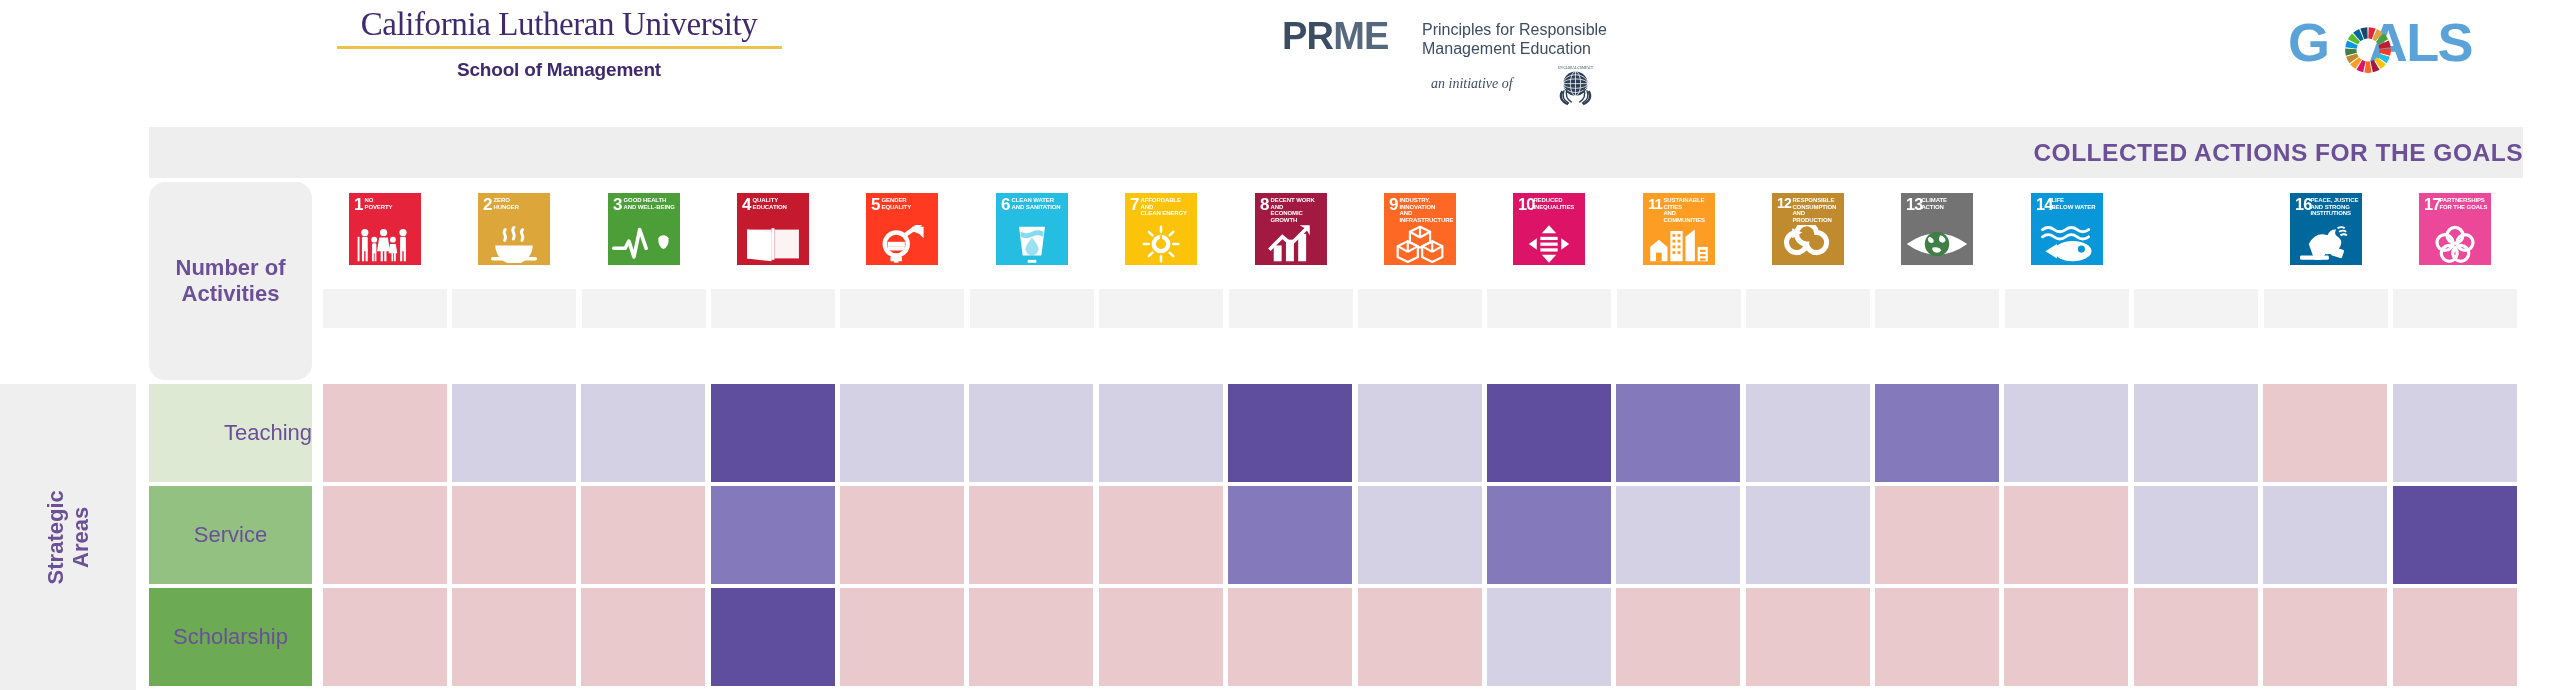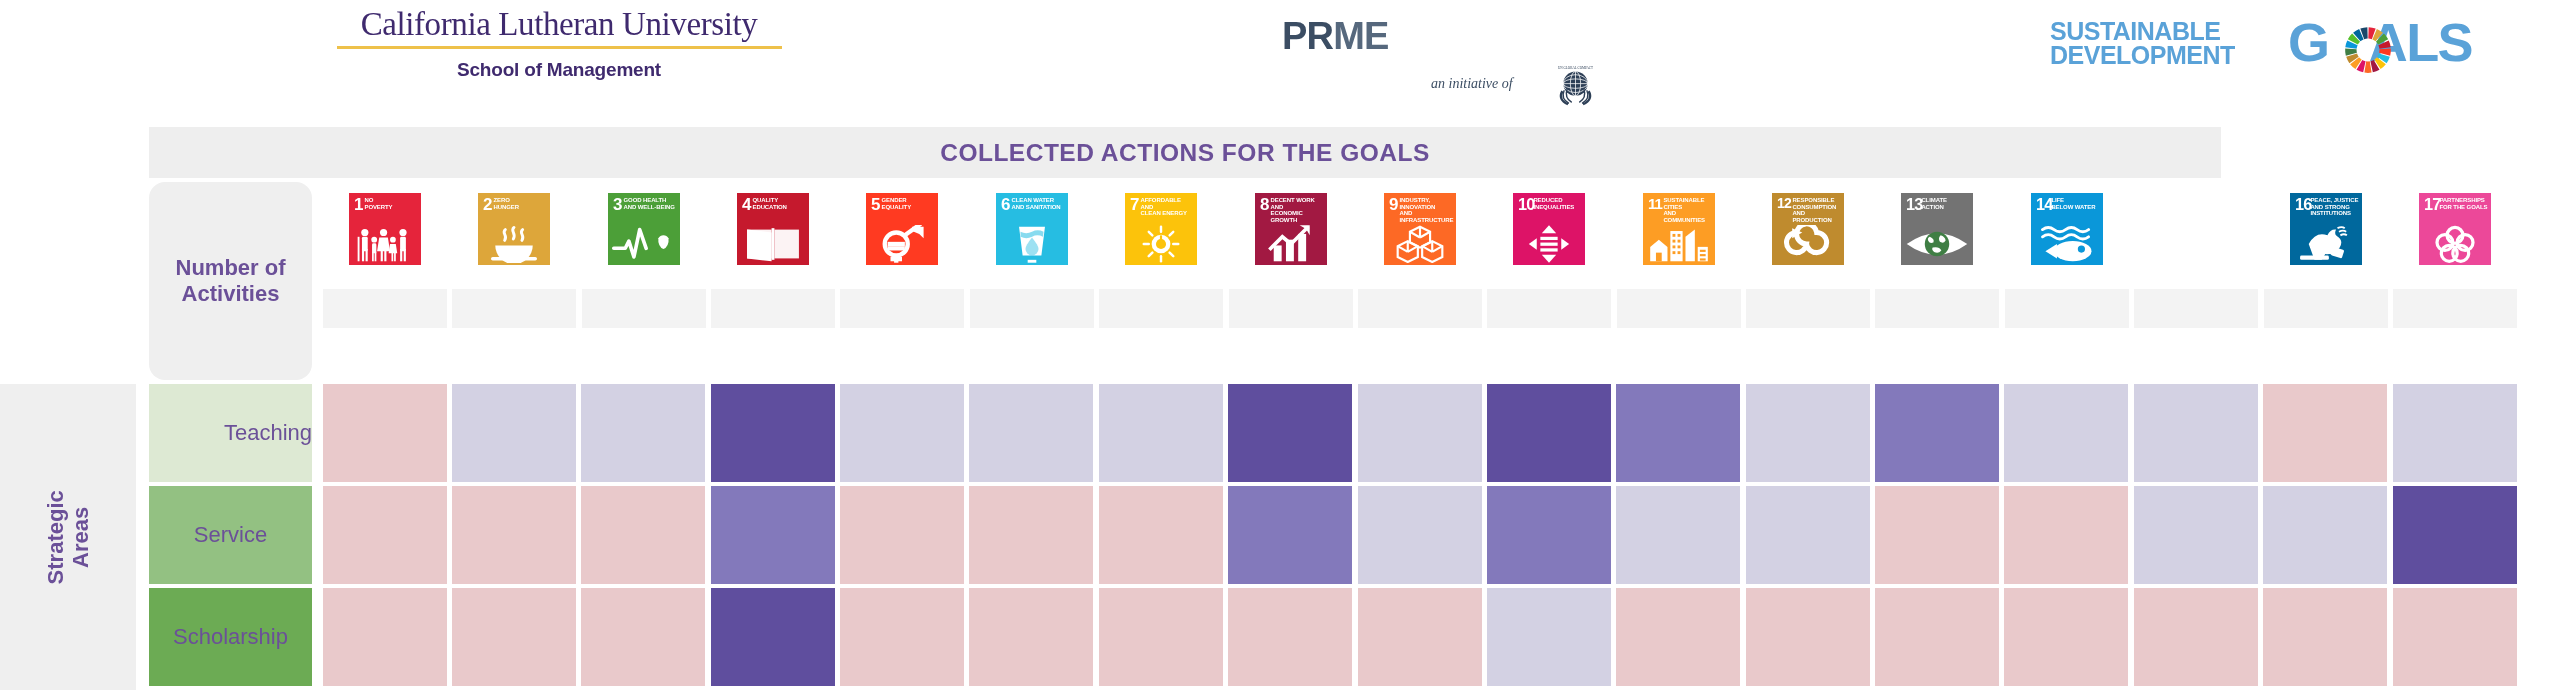--- a/index.html
+++ b/index.html
@@ -22,22 +22,22 @@
   #prme-init{position:absolute;left:149px;top:65px;font-family:"Liberation Serif",serif;font-style:italic;font-size:14px;color:#3b4d63;}
   #un-emblem{position:absolute;left:270px;top:51px;width:47px;height:47px;}
 
   
   #sdg-logo{position:absolute;left:2050px;top:14.7px;width:506px;height:74px;}
   #sdg-words{position:absolute;left:0;top:4.1px;font-size:25px;font-weight:bold;color:#5aa2d8;line-height:0.97;letter-spacing:-0.5px;white-space:pre-line;}
   #sdg-goals{position:absolute;left:238px;top:-4.1px;font-size:54px;font-weight:bold;color:#5aa2d8;letter-spacing:-1.6px;}
   #sdg-wheel{position:absolute;left:292px;top:9.8px;width:52px;height:52px;}
 
   
-  #title-bar{position:absolute;left:149px;top:127px;width:2072px;height:51px;background:#eeeeee;
-    display:flex;align-items:center;justify-content:center;}
+  #title-bar{position:absolute;left:149px;top:127px;width:2374px;height:51px;background:#eeeeee;
+    display:flex;align-items:center;justify-content:flex-end;}
   #title-text{font-size:24.5px;font-weight:bold;color:#6b5098;letter-spacing:0.5px;}
 
   
   
   #noa-cell{position:absolute;left:149px;top:182px;width:163px;height:198px;background:#efefef;
     display:flex;align-items:center;justify-content:center;text-align:center;border-radius:16px;}
   #noa-text{font-size:22px;font-weight:bold;color:#6b5098;line-height:1.17;white-space:pre-line;}
 
   #icon-row{position:absolute;left:323px;top:193px;width:2248px;height:139px;}
   .icon-slot{position:absolute;top:0;width:124px;}
@@ -73,41 +73,41 @@
 <div id="header">
 
   <div id="clu-logo">
     <div id="clu-name">California Lutheran University</div>
     <div id="clu-rule"></div>
     <div id="clu-sub">School of Management</div>
   </div>
 
   <div id="prme-logo">
     <div id="prme-word"><span>PR</span><span class="pm-lite">ME</span></div>
+    <div id="prme-tag">Principles for Responsible
+Management Education</div>
     <div id="prme-init">an initiative of</div>
     <svg id="un-emblem" viewBox="0 0 100 100">
       <circle cx="50" cy="46" r="26" fill="#2d3f56"></circle>
       <g stroke="#fff" stroke-width="1.6" fill="none">
         <ellipse cx="50" cy="46" rx="26" ry="10"></ellipse>
           <ellipse cx="50" cy="46" rx="26" ry="19"></ellipse>
         <ellipse cx="50" cy="46" rx="11" ry="26"></ellipse>
           <line x1="24" y1="46" x2="76" y2="46"></line>
         <line x1="50" y1="20" x2="50" y2="72"></line>
       </g>
       <path d="M22 62 Q12 80 34 90" stroke="#2d3f56" stroke-width="5" fill="none"></path>
       <path d="M78 62 Q88 80 66 90" stroke="#2d3f56" stroke-width="5" fill="none"></path>
       <path d="M26 60 Q18 78 36 88 M32 58 Q26 76 42 86" stroke="#2d3f56" stroke-width="3" fill="none"></path>
       <path d="M74 60 Q82 78 64 88 M68 58 Q74 76 58 86" stroke="#2d3f56" stroke-width="3" fill="none"></path>
       <text x="50" y="14" font-size="7" fill="#2d3f56" text-anchor="middle" font-family="Liberation Serif, serif">UN GLOBAL COMPACT</text>
     </svg>
   </div>
 
   <div id="sdg-logo">
-    <div id="sdg-words">SUSTAINABLE
-DEVELOPMENT</div>
     <div id="sdg-goals"><span>G</span><span style="visibility:hidden">O</span><span>ALS</span></div>
     <svg id="sdg-wheel" viewBox="0 0 100 100">
       <g transform="translate(50,50)">
         <g id="wheelseg">
             <path d="M1.2285521038370253 -43.98284506177559 A44 44 0 0 1 14.742845514562882 -41.45658579928807 L7.371422757281441 -20.728292899644035 A22 22 0 0 0 0.6142760519185126 -21.991422530887796 Z" fill="#e5243b"></path>
             <path d="M17.034026952971534 -40.56897738131243 A44 44 0 0 1 28.723140153293937 -33.331384905734616 L14.361570076646968 -16.665692452867308 A22 22 0 0 0 8.517013476485767 -20.284488690656215 Z" fill="#dda63a"></path>
             <path d="M30.538962073305477 -31.676044505038973 A44 44 0 0 1 38.824215553908665 -20.70459578508203 L19.412107776954333 -10.352297892541015 A22 22 0 0 0 15.269481036652738 -15.838022252519487 Z" fill="#4c9f38"></path>
             <path d="M39.91944114340892 -18.505086295338142 A44 44 0 0 1 43.68186551156302 -5.2815362755283255 L21.84093275578151 -2.6407681377641627 A22 22 0 0 0 19.95972057170446 -9.252543147669071 Z" fill="#c5192d"></path>
             <path d="M43.90857848583548 -2.8349136412289315 A44 44 0 0 1 42.640037482308145 10.854823974038275 L21.320018741154072 5.427411987019138 A22 22 0 0 0 21.95428924291774 -1.4174568206144658 Z" fill="#ff3a21"></path>
             <path d="M41.96761899791737 13.21812980892702 A44 44 0 0 1 35.83943611446333 25.525180097254974 L17.919718057231666 12.762590048627487 A22 22 0 0 0 20.983809498958685 6.60906490446351 Z" fill="#26bde2"></path>

